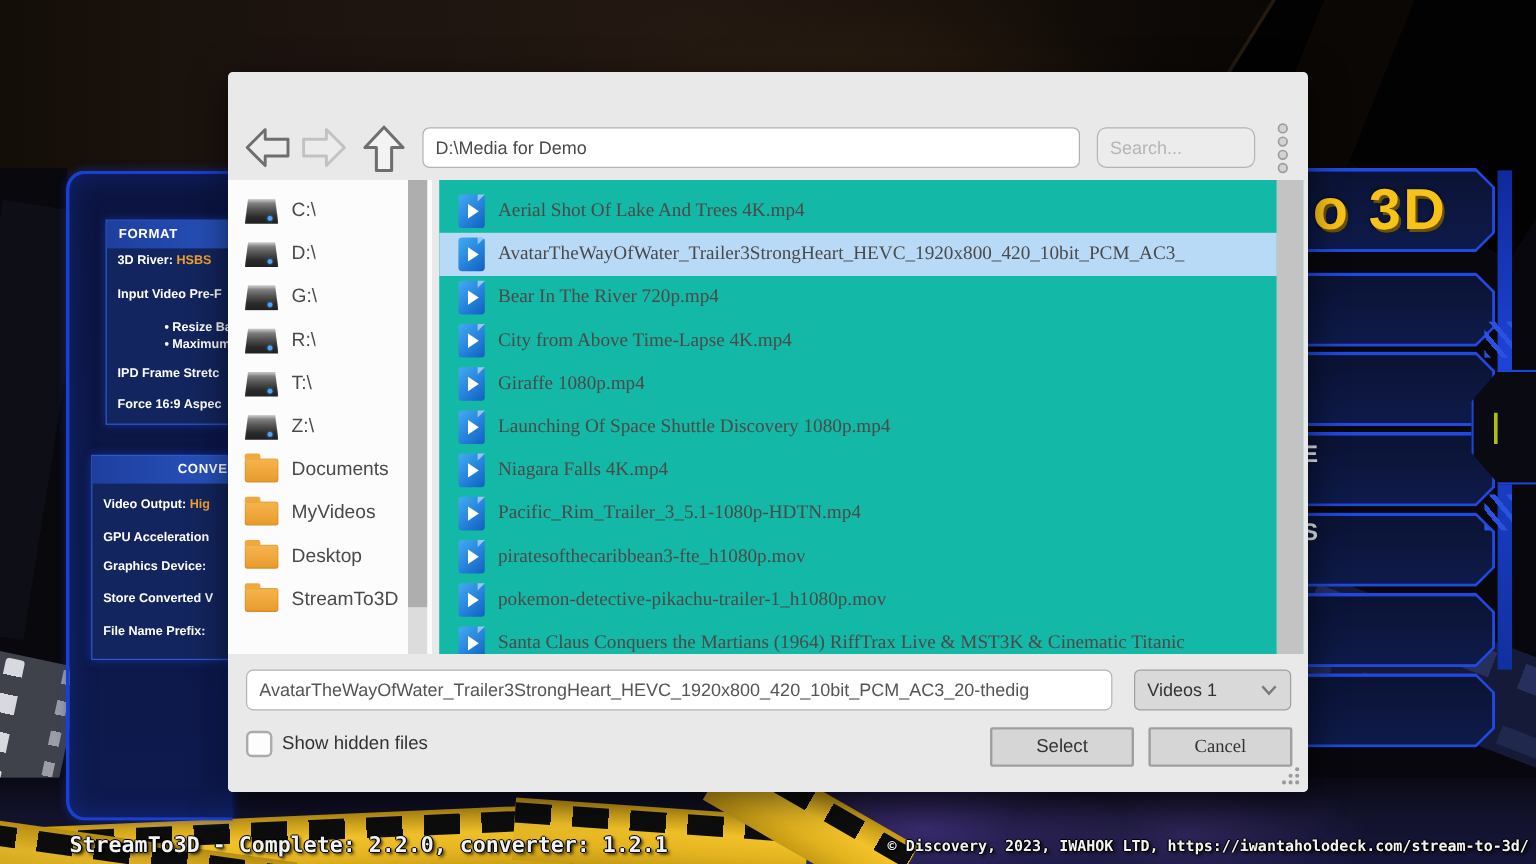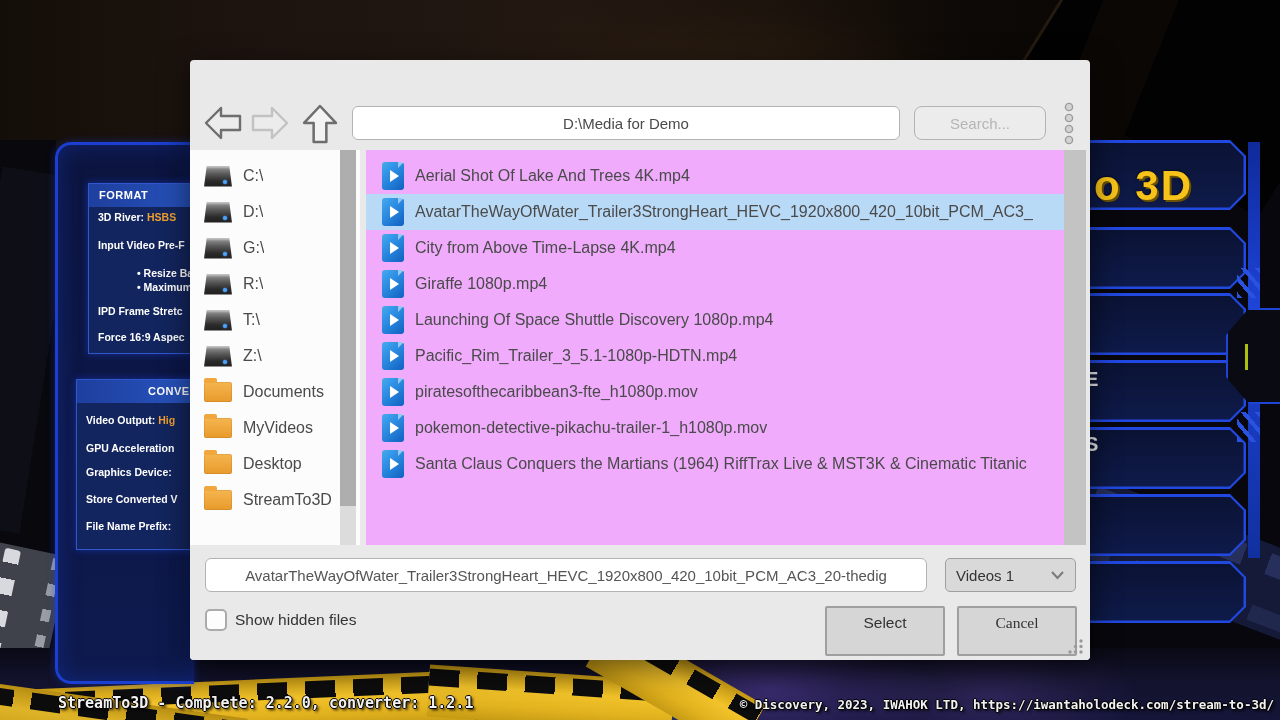--- a/index.html
+++ b/index.html
@@ -63,56 +63,56 @@
   
   .rail{left:1080px;top:140px;width:200px;height:545px;}
   .rb{position:absolute;left:0;width:166px;background:#2148e0;
       clip-path:polygon(0 0,calc(100% - 16px) 0,100% 16px,100% calc(100% - 16px),calc(100% - 16px) 100%,0 100%);
       filter:drop-shadow(0 0 4px rgba(30,68,216,.6));}
   .rb .in{position:absolute;inset:2.5px;background:linear-gradient(180deg,#0b1334,#0e1a4a);
       clip-path:polygon(0 0,calc(100% - 14px) 0,100% 14px,100% calc(100% - 14px),calc(100% - 14px) 100%,0 100%);}
   .plate{top:0;height:70px;}
   .rb1{top:87px;height:62px}.rb2{top:153px;height:62px}.rb3{top:220px;height:62px}
   .rb4{top:287px;height:62px}.rb5{top:354px;height:62px}.rb6{top:421px;height:62px}
-  .t3d{position:absolute;left:14px;top:22px;font-size:42px;font-weight:bold;color:#f7c31a;z-index:2;
+  .t3d{position:absolute;left:14px;top:8px;font-size:48px;font-weight:bold;color:#f7c31a;z-index:2;
       text-shadow:2px 2px 0 #6b5200,0 0 3px #000;letter-spacing:2px;}
   .plbl{position:absolute;font-size:20px;font-weight:bold;color:#ececec;z-index:2;}
   .plE{left:5px;top:228px;}.plS{left:5px;top:293px;}
   .rstrip{position:absolute;left:168px;top:2px;width:12px;height:416px;
       background:linear-gradient(180deg,#0f2a9a,#1e44d8 40%,#11309f);}
   .chv{position:absolute;left:157px;width:23px;height:30px;
       background:repeating-linear-gradient(50deg,#2a52e0 0 4px,transparent 4px 11px);}
   .chv1{top:128px}.chv2{top:272px}
   .hex{position:absolute;left:146px;top:168px;width:62px;height:92px;background:#0a0a12;
       border:2px solid #1e44d8;clip-path:polygon(35% 0,100% 0,100% 100%,35% 100%,0 72%,0 28%);}
   .hexline{position:absolute;left:165px;top:204px;width:3px;height:26px;background:#aebf10;z-index:2;}
 
   
   .stxt{color:#f2f2f2;font-family:"DejaVu Sans Mono",monospace;font-weight:bold;white-space:nowrap;
       text-shadow:1px 0 #000,-1px 0 #000,0 1px #000,0 -1px #000,2px 2px 3px #000;z-index:9;}
-  .stL{left:58px;top:694px;font-size:15px;}
+  .stL{left:58px;top:694px;font-size:18px;}
   .stR{right:6px;top:697px;font-size:12.5px;}
 
   
   .dlg{left:190px;top:60px;width:900px;height:600px;background:#e9e9e9;border-radius:4px;
       overflow:hidden;box-shadow:0 8px 30px rgba(0,0,0,.6);z-index:50;}
   .ttl{left:0;top:0;right:0;height:36px;background:#4b4b4b;color:#fff;font-size:15px;
       line-height:36px;padding-left:13px;}
   .tbar{left:0;top:36px;right:0;height:54px;background:#e9e9e9;}
   .navbtn{position:absolute;top:9px;width:38px;height:38px;cursor:pointer;}
   .inp{position:absolute;border:1.5px solid #b3b3b3;border-radius:6px;background:#fff;
-      font-family:"Liberation Sans",sans-serif;font-size:15px;color:#4a4a4a;padding:0 10px;outline:none;box-sizing:border-box;text-align:center;}
+      font-family:"Liberation Sans",sans-serif;font-size:15px;color:#4a4a4a;padding:0 10px;outline:none;box-sizing:border-box;}
   .path{left:162px;top:10px;width:548px;height:34px;}
   .search{left:724px;top:10px;width:132px;height:34px;background:#ececec;border-radius:8px;}
   .search::placeholder{color:#b5b5b5;}
   .kebab{left:871px;top:6px;width:16px;height:44px;}
 
   .main{left:0;top:90px;right:0;height:395px;background:#e9e9e9;}
   .places{left:0;top:0;width:170px;height:395px;background:#fcfcfc;overflow:hidden;padding-top:8px;box-sizing:border-box;}
-  .list{left:176px;top:0;width:720px;height:395px;background:#f0abfc;overflow:hidden;padding-top:8px;box-sizing:border-box;}
+  .list{left:176px;top:0;width:720px;height:395px;background:#14b8a6;overflow:hidden;padding-top:8px;box-sizing:border-box;font-family:Liberation Serif, serif;}
   .row{display:flex;align-items:center;height:36px;gap:11px;cursor:pointer;}
   .prow{padding-left:14px;}
   .frow{padding-left:16px;width:698px;box-sizing:border-box;}
   .frow.sel{background:#b9daf7;}
   .rlabel{font-size:16px;color:#4a4a4a;white-space:nowrap;overflow:hidden;}
   .sb{position:absolute;top:0;height:395px;background:#dcdcdc;}
   .sb .th{position:absolute;left:0;right:0;top:0;background:#aeaeae;}
   .sbP{left:150px;width:16px;}
   .sbP .th{height:356px;}
   .sbL{left:698px;width:22px;background:#dedede;}
@@ -137,21 +137,21 @@
       border-left:9px solid #fff;border-top:6px solid transparent;border-bottom:6px solid transparent;}
 
   .foot{left:0;top:485px;right:0;height:115px;background:#e9e9e9;}
   .fname{left:15px;top:13px;width:722px;height:34px;color:#555;}
   .filter{position:absolute;left:755px;top:13px;width:131px;height:34px;background:#d9d9d9;
       border:1.5px solid #9f9f9f;border-radius:5px;box-sizing:border-box;display:flex;align-items:center;
       padding:0 10px;font-size:15px;color:#333;cursor:pointer;justify-content:space-between;}
   .cbx{position:absolute;left:15px;top:64px;width:22px;height:22px;border:2px solid #ababab;
       border-radius:5px;background:#fdfdfd;box-sizing:border-box;cursor:pointer;}
   .cbl{position:absolute;left:45px;top:66px;font-size:15.5px;color:#333;}
-  .btn{position:absolute;top:61px;width:120px;height:50px;background:#d6d6d6;border:2px solid #9f9f9f;
+  .btn{position:absolute;top:61px;width:120px;height:33px;background:#d6d6d6;border:2px solid #9f9f9f;
       border-radius:2px;box-sizing:border-box;text-align:center;line-height:29px;font-size:15.5px;
       color:#333;cursor:pointer;}
   .bsel{left:635px;}.bcan{left:767px;font-family:Liberation Serif, serif;}
   .grip{left:876px;top:92px;width:18px;height:18px;}
 </style>
 </head>
 <body>
 
 <div class="stage">
 
@@ -306,29 +306,37 @@
         <div class="row frow">
             <span class="icVid"></span>
             <span class="rlabel">Aerial Shot Of Lake And Trees 4K.mp4</span>
           </div>
         <div class="row frow sel">
             <span class="icVid"></span>
             <span class="rlabel">AvatarTheWayOfWater_Trailer3StrongHeart_HEVC_1920x800_420_10bit_PCM_AC3_</span>
           </div>
         <div class="row frow">
             <span class="icVid"></span>
+            <span class="rlabel">Bear In The River 720p.mp4</span>
+          </div>
+        <div class="row frow">
+            <span class="icVid"></span>
             <span class="rlabel">City from Above Time-Lapse 4K.mp4</span>
           </div>
         <div class="row frow">
             <span class="icVid"></span>
             <span class="rlabel">Giraffe 1080p.mp4</span>
           </div>
         <div class="row frow">
             <span class="icVid"></span>
             <span class="rlabel">Launching Of Space Shuttle Discovery 1080p.mp4</span>
+          </div>
+        <div class="row frow">
+            <span class="icVid"></span>
+            <span class="rlabel">Niagara Falls 4K.mp4</span>
           </div>
         <div class="row frow">
             <span class="icVid"></span>
             <span class="rlabel">Pacific_Rim_Trailer_3_5.1-1080p-HDTN.mp4</span>
           </div>
         <div class="row frow">
             <span class="icVid"></span>
             <span class="rlabel">piratesofthecaribbean3-fte_h1080p.mov</span>
           </div>
         <div class="row frow">

